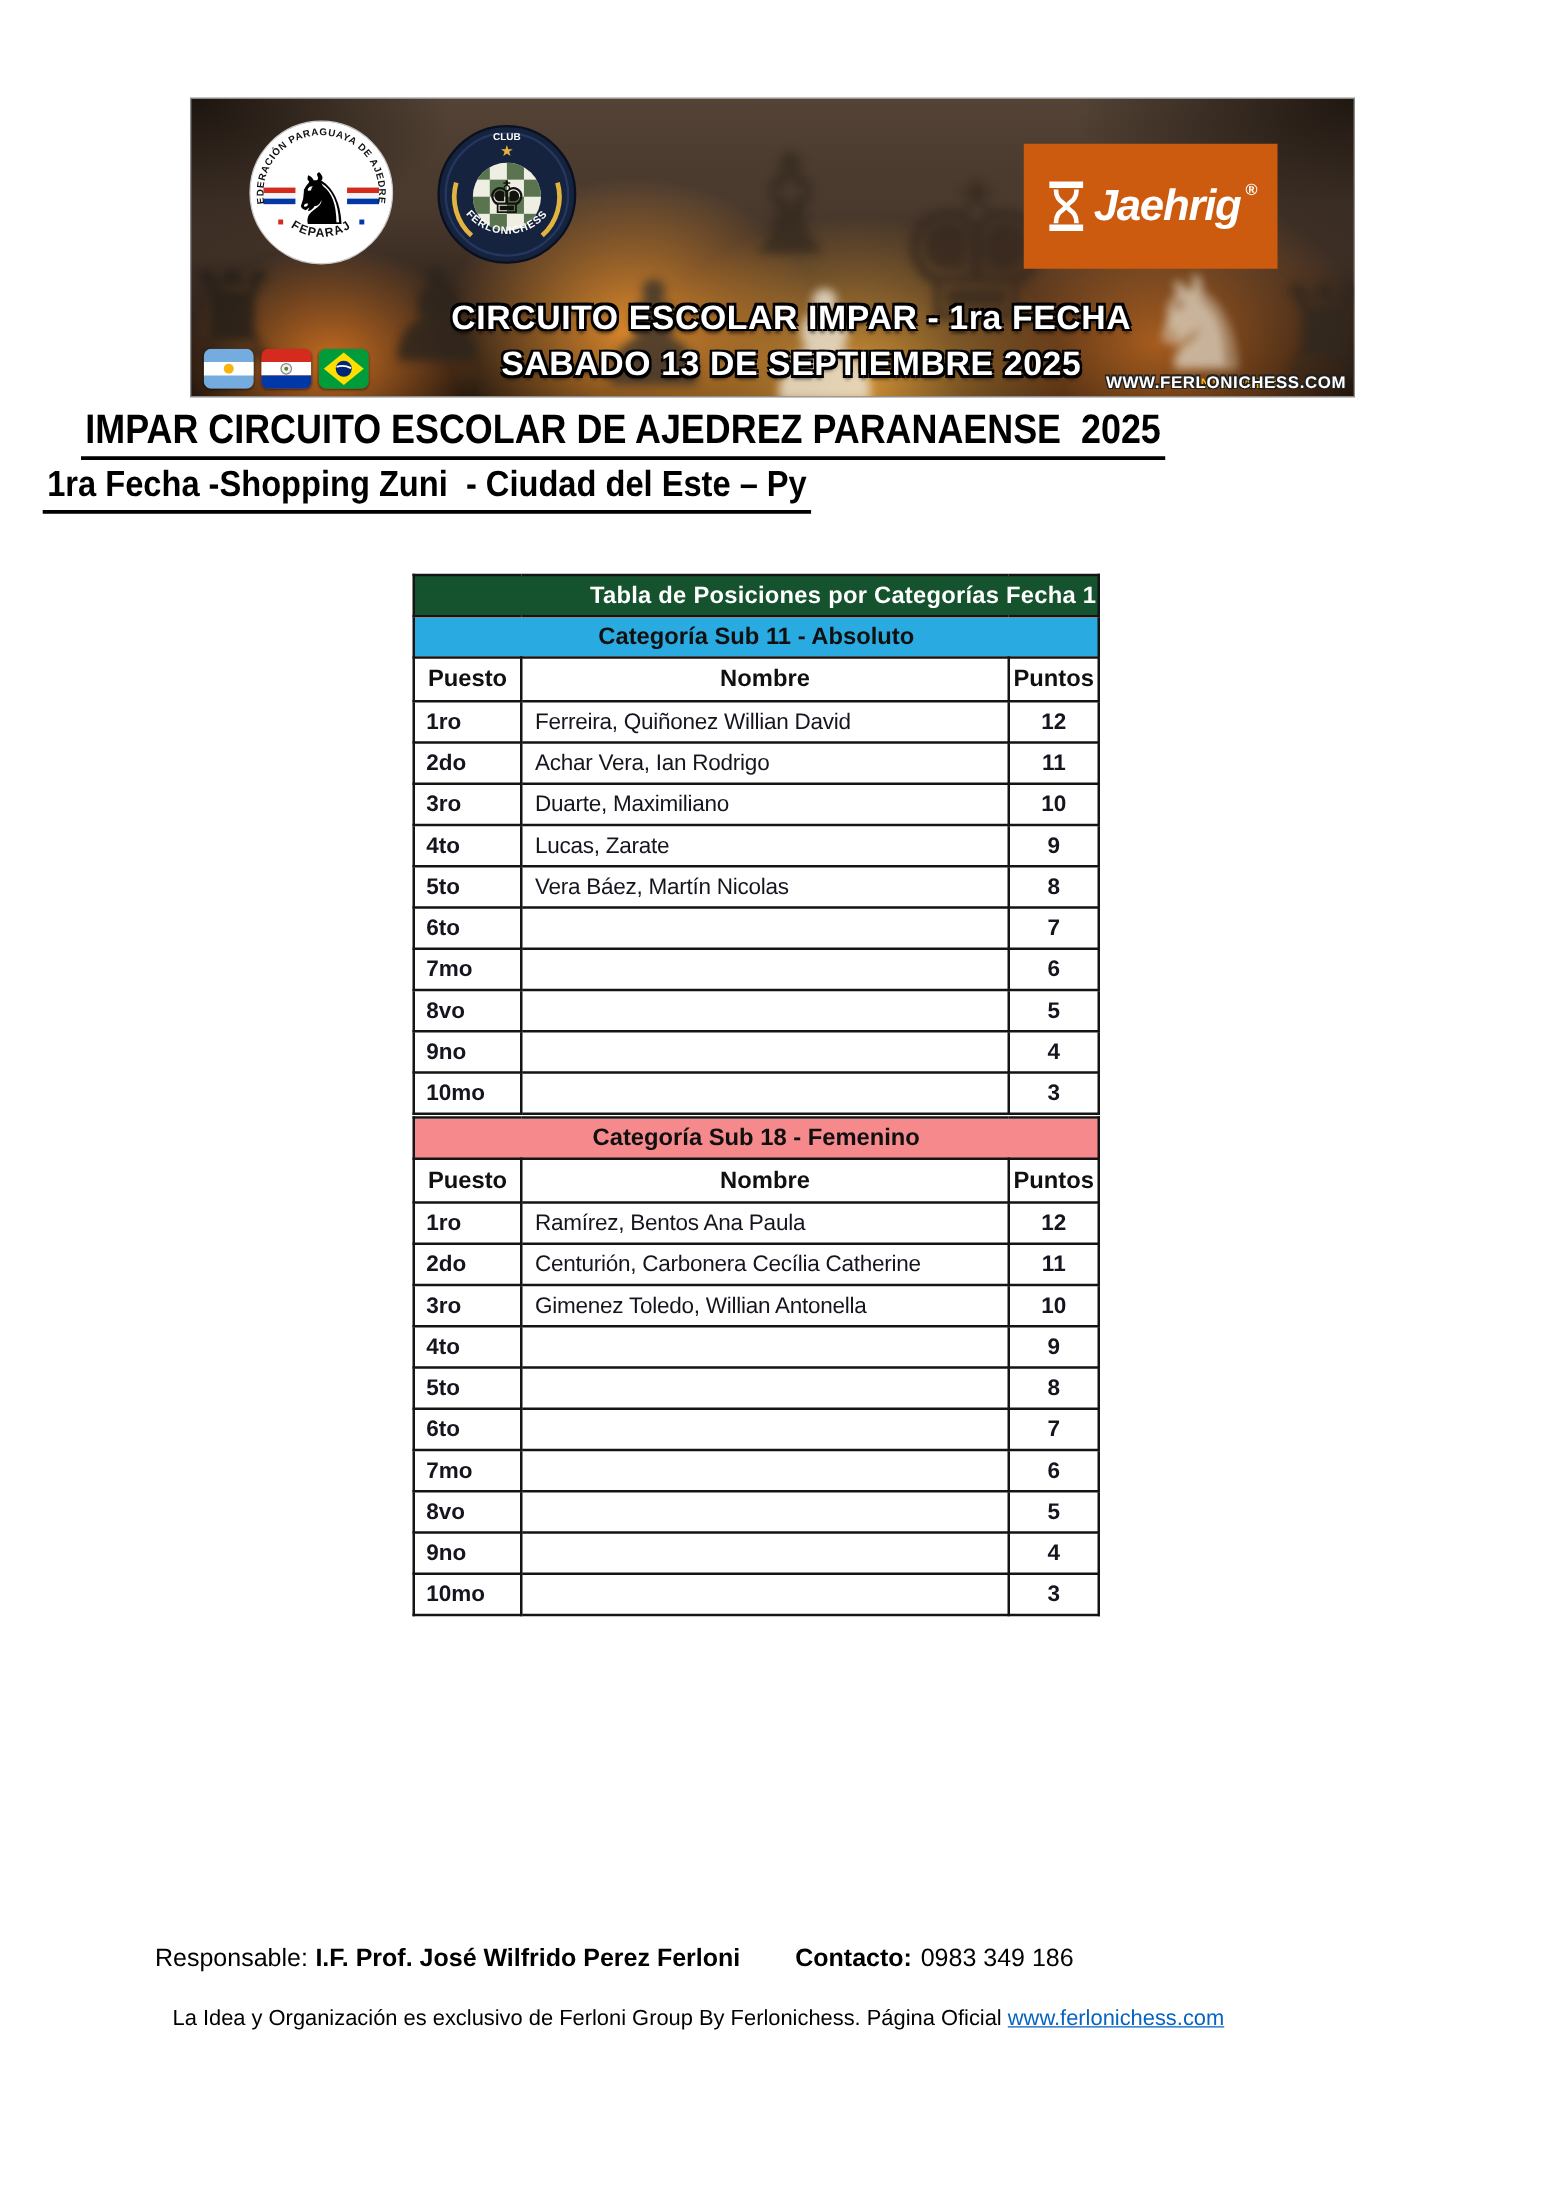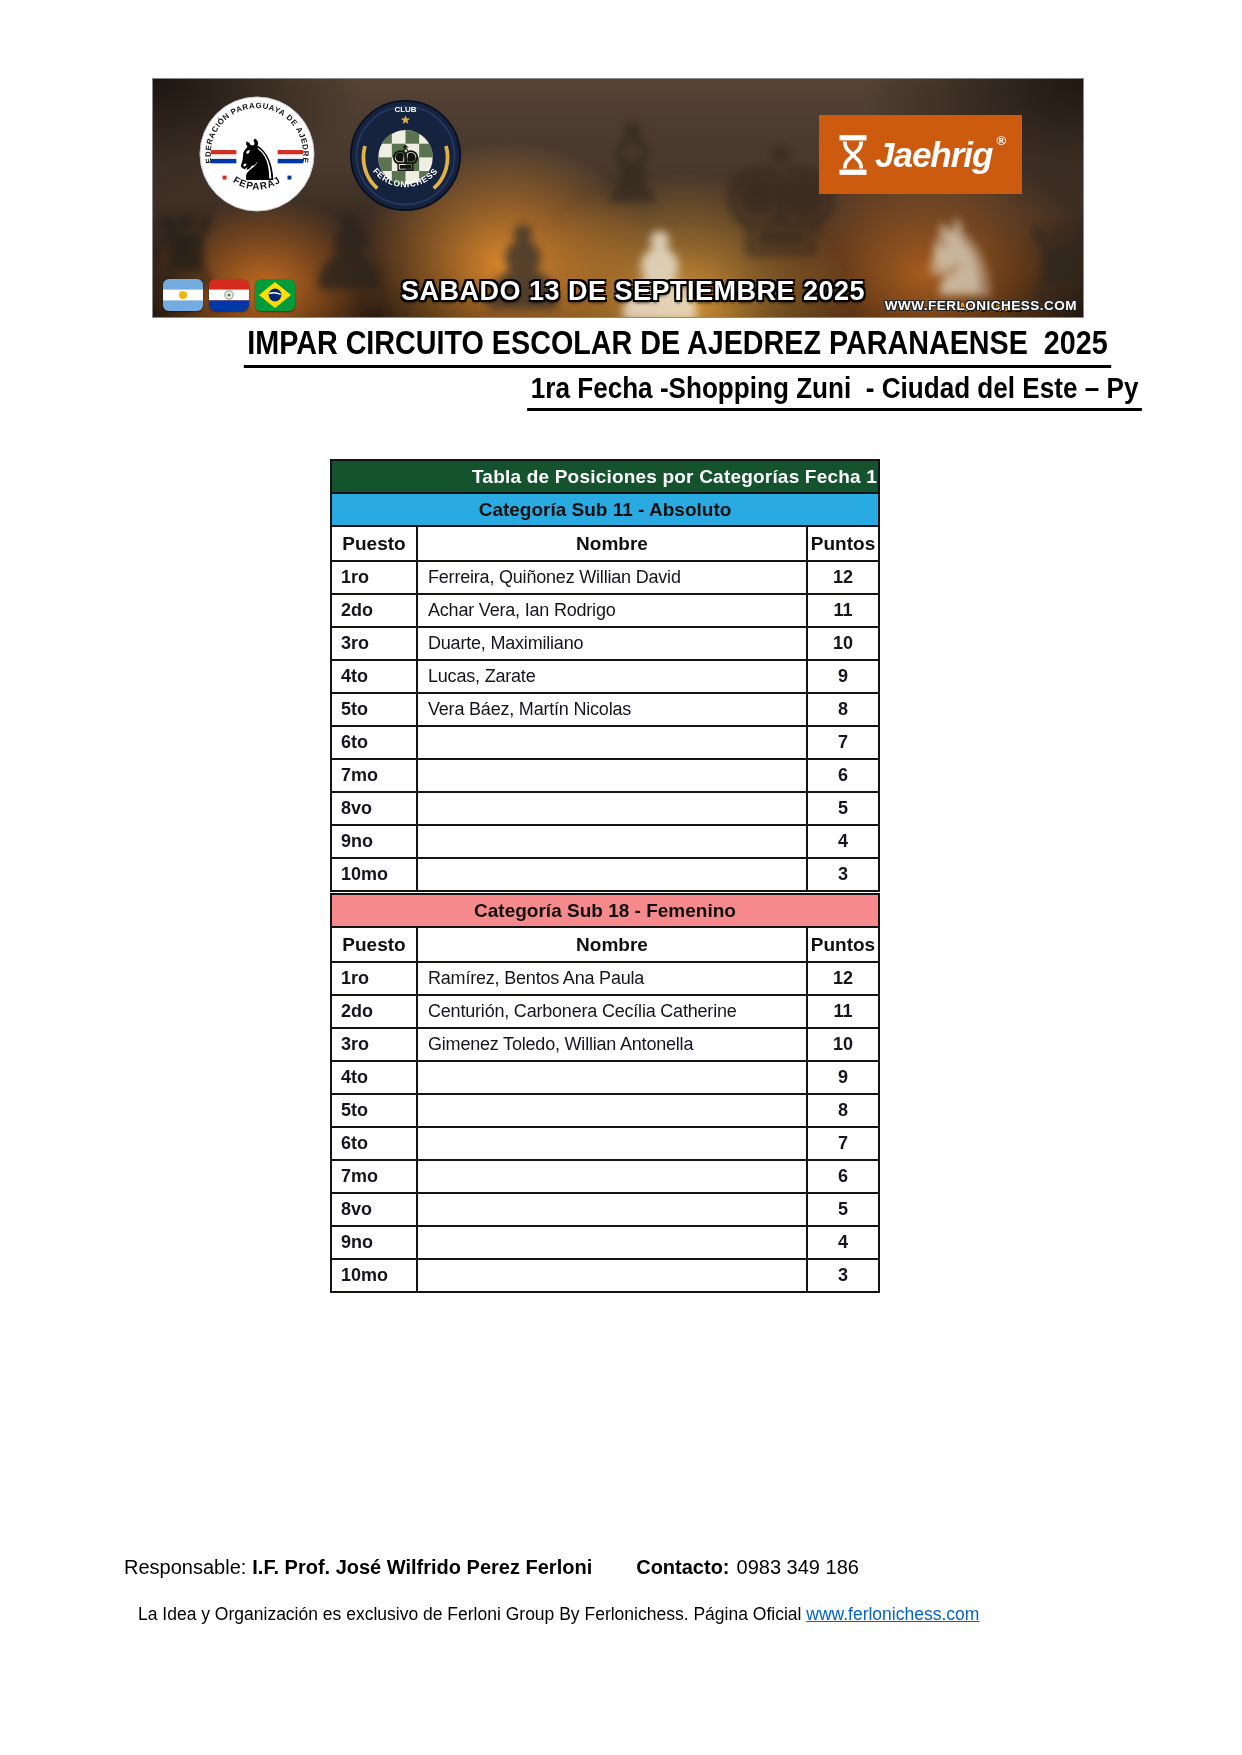--- a/index.html
+++ b/index.html
@@ -23,42 +23,42 @@
   .logo{position:absolute;}
   .logo-feparaj{left:45px;top:16px;width:118px;height:118px;}
   .logo-ferlo{left:196px;top:20px;width:113px;height:113px;}
 
   .zuni{position:absolute;left:347px;top:35px;width:300px;height:110px;}
   .zuni-mark{position:absolute;left:0;top:0;width:100px;height:100px;}
   .zuni-text{position:absolute;left:108px;top:2px;}
   .zuni-shopping{font-size:20px;color:#223a55;font-weight:400;letter-spacing:.3px;}
   .zuni-name{font-size:48px;line-height:44px;color:#1857A8;font-weight:800;letter-spacing:-1px;}
 
-  .jaehrig{position:absolute;left:666px;top:36px;width:203px;height:79px;background:#CC5A0F;
+  .jaehrig{position:absolute;left:666px;top:36px;width:203px;height:100px;background:#CC5A0F;
     display:flex;align-items:center;justify-content:center;gap:4px;}
   .jaehrig .hourglass{width:36px;height:44px;}
   .jaehrig-name{color:#fff;font-weight:700;font-style:italic;font-size:35px;letter-spacing:-1px;}
   .jaehrig-reg{color:#fff;font-size:13px;vertical-align:top;position:relative;top:-14px;font-weight:700;}
 
   .banner-line{position:absolute;left:60px;right:30px;text-align:center;color:#fff;font-weight:800;
     font-size:27px;letter-spacing:.5px;white-space:pre;
     text-shadow:-2px -2px 0 #000,2px -2px 0 #000,-2px 2px 0 #000,2px 2px 0 #000,0 3px 3px rgba(0,0,0,.65);}
   .banner-line.l1{top:160px;}
   .banner-line.l2{top:197px;}
 
   .flags{position:absolute;left:10px;top:200px;display:flex;gap:6px;}
   .flags svg{width:40px;height:32px;border-radius:6px;box-shadow:0 1px 2px rgba(0,0,0,.5);}
 
   .info-web{position:absolute;right:60px;top:201px;color:#F2B01E;font-size:11px;font-weight:700;
     letter-spacing:1.5px;text-shadow:1px 1px 1px #000;margin-top:21px;}
   .banner-url{position:absolute;right:6px;top:219px;color:#fff;font-size:13.5px;font-weight:700;
     letter-spacing:.5px;text-shadow:-1px -1px 0 #222,1px -1px 0 #222,-1px 1px 0 #222,1px 1px 0 #222;}
 
   
-  .title-main,.title-sub{position:absolute;left:0;width:1176px;text-align:right;color:#000;}
+  .title-main,.title-sub{position:absolute;left:0;width:1176px;text-align:left;color:#000;}
   .title-main{top:324px;}
   .title-sub{top:372px;}
   .title-main>span,.title-sub>span{display:inline-block;transform-origin:center;font-weight:700;
     white-space:pre;border-bottom:3px solid #000;padding:0 4px 3px 4px;}
   .title-main>span{font-size:33px;transform:scaleX(.87);}
   .title-sub>span{font-size:29px;transform:scaleX(.9);}
 
   
   .standings{position:absolute;border-collapse:collapse;table-layout:fixed;background:#fff;}
   .standings th,.standings td{border:2px solid #141414;overflow:hidden;}
@@ -158,20 +158,21 @@
     <div class="jaehrig">
       <svg class="hourglass" viewBox="0 0 48 56">
         <path d="M6,5 H42" stroke="#fff" stroke-width="7"></path>
         <path d="M6,51 H42" stroke="#fff" stroke-width="7"></path>
         <path d="M13,10 C13,24 23,23 23,28 C23,33 13,32 13,46 M35,10 C35,24 25,23 25,28 C25,33 35,32 35,46" stroke="#fff" stroke-width="5" fill="none"></path>
       </svg>
       <span class="jaehrig-name">Jaehrig</span>
       <span class="jaehrig-reg">®</span>
     </div>
 
+    <div class="banner-line l1">CIRCUITO ESCOLAR IMPAR - 1ra FECHA</div>
     <div class="banner-line l2">SABADO 13 DE SEPTIEMBRE 2025</div>
 
     <div class="flags">
       <svg viewBox="0 0 40 32">
         <rect width="40" height="32" fill="#74ACDF"></rect>
         <rect y="10.6" width="40" height="10.8" fill="#ffffff"></rect>
         <circle cx="20" cy="16" r="4" fill="#F6B40E"></circle>
       </svg>
       <svg viewBox="0 0 40 32">
         <rect width="40" height="32" fill="#D52B1E"></rect>

